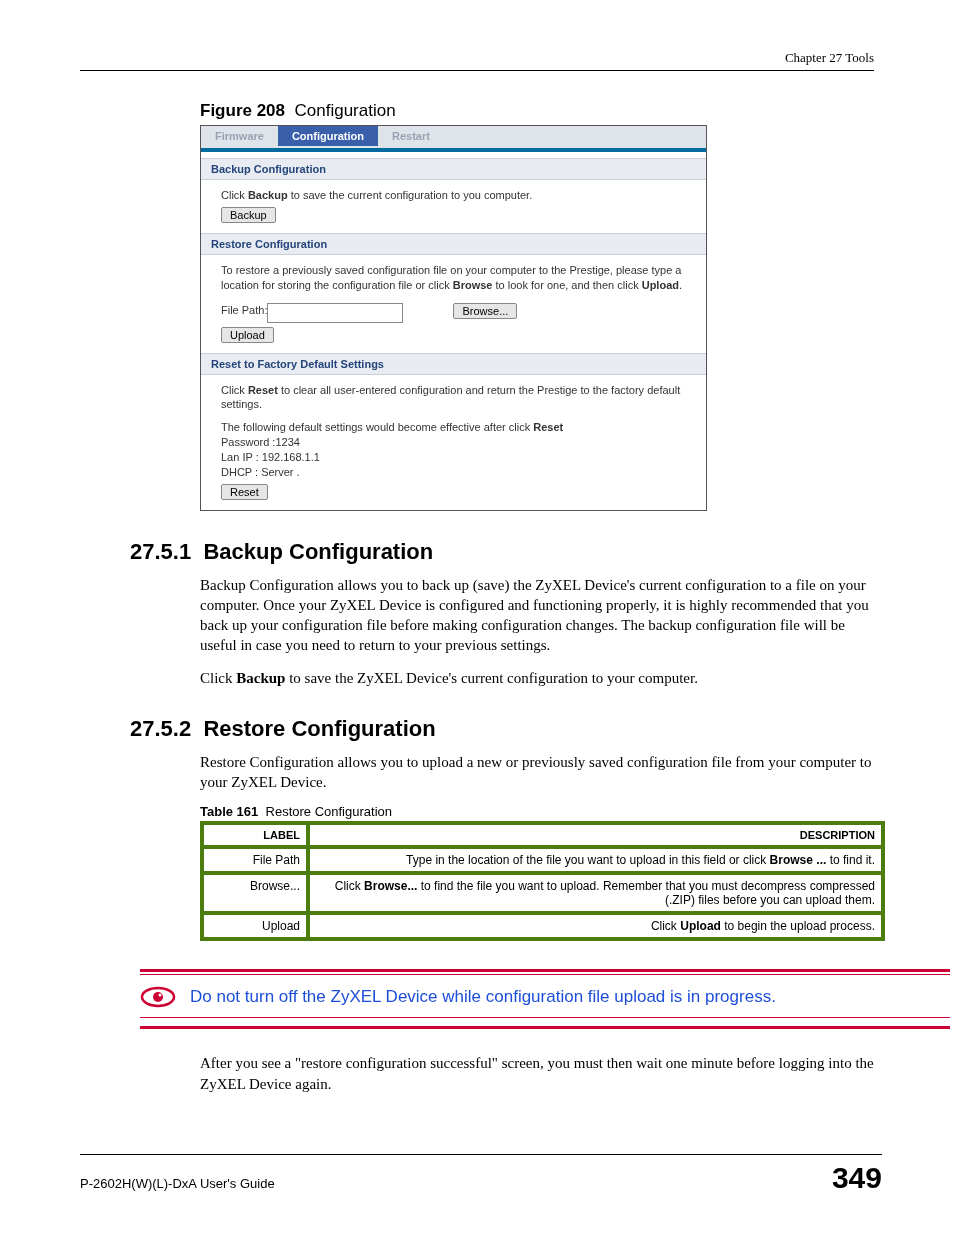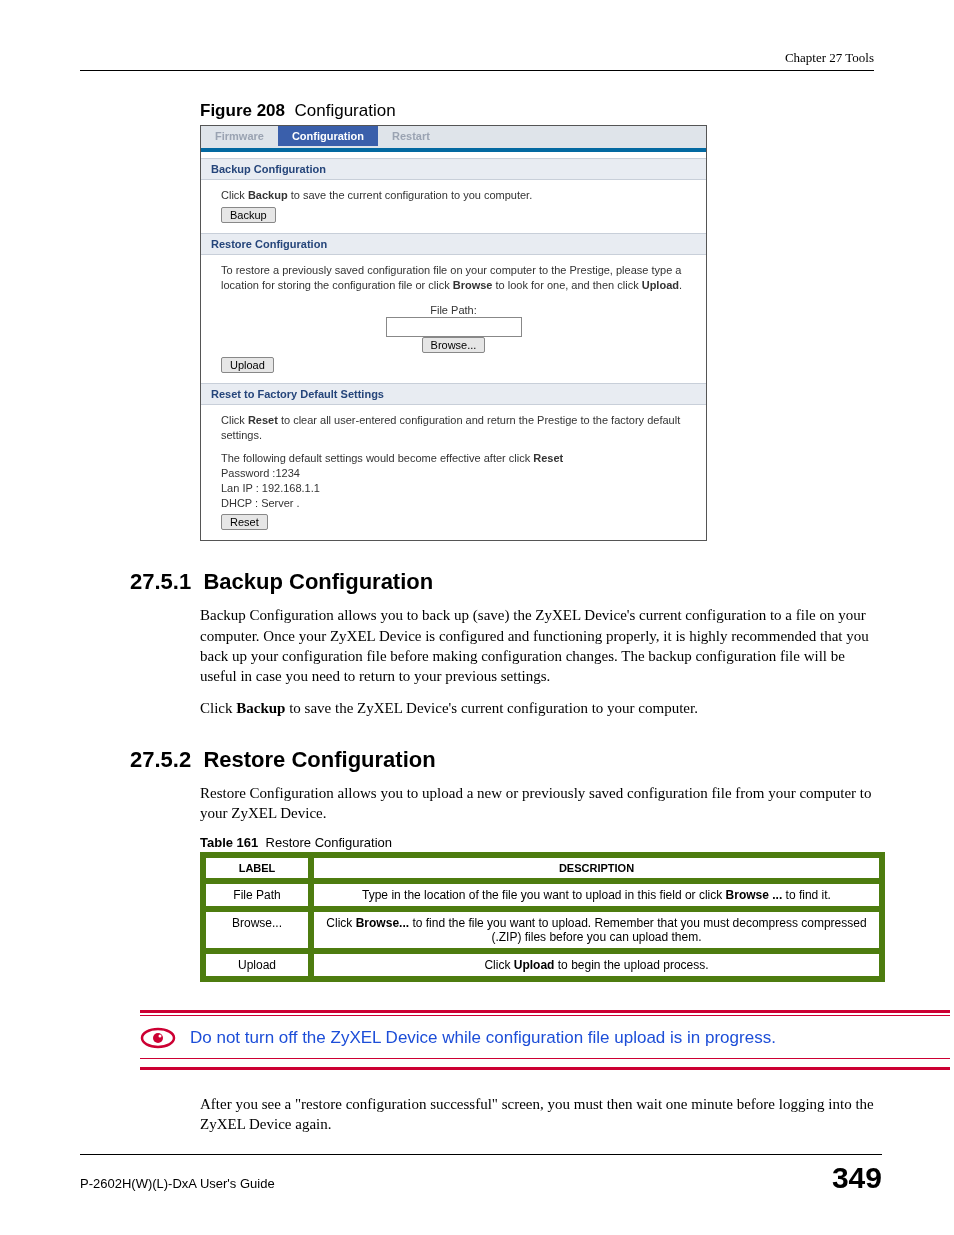--- a/index.html
+++ b/index.html
@@ -82,21 +82,21 @@
     background: #e6e6e6;
     border-radius: 2px;
     margin-top: 4px;
   }
   .sinput {
     border: 1px solid #888;
     height: 16px;
     width: 130px;
     vertical-align: middle;
   }
-  .row-flex { display: flex; align-items: center; gap: 0; flex-direction: column; }
+  .row-flex { display: flex; align-items: flex-start; gap: 0; }
   .h2 {
     font-family: Arial, Helvetica, sans-serif;
     font-weight: bold;
     font-size: 22px;
     margin: 28px 0 10px 50px;
   }
   .body-text {
     font-size: 15px;
     line-height: 1.35;
     margin: 0 0 12px 120px;
@@ -108,23 +108,23 @@
   }
   .table-caption .tbl-label { font-weight: bold; }
   table.desc {
     border-collapse: collapse;
     margin-left: 120px;
     width: 685px;
     font-family: Arial, Helvetica, sans-serif;
     font-size: 12px;
   }
   table.desc th, table.desc td {
-    border: 6px solid #4d7c0f;
+    border: 4px solid #4d7c0f;
     padding: 4px 6px;
-    text-align: center;
+    text-align: right;
     vertical-align: top;
   }
   table.desc th {
     font-weight: bold;
     font-size: 11px;
   }
   .warning-block {
     margin: 28px 0 10px 60px;
     width: 810px;
   }

